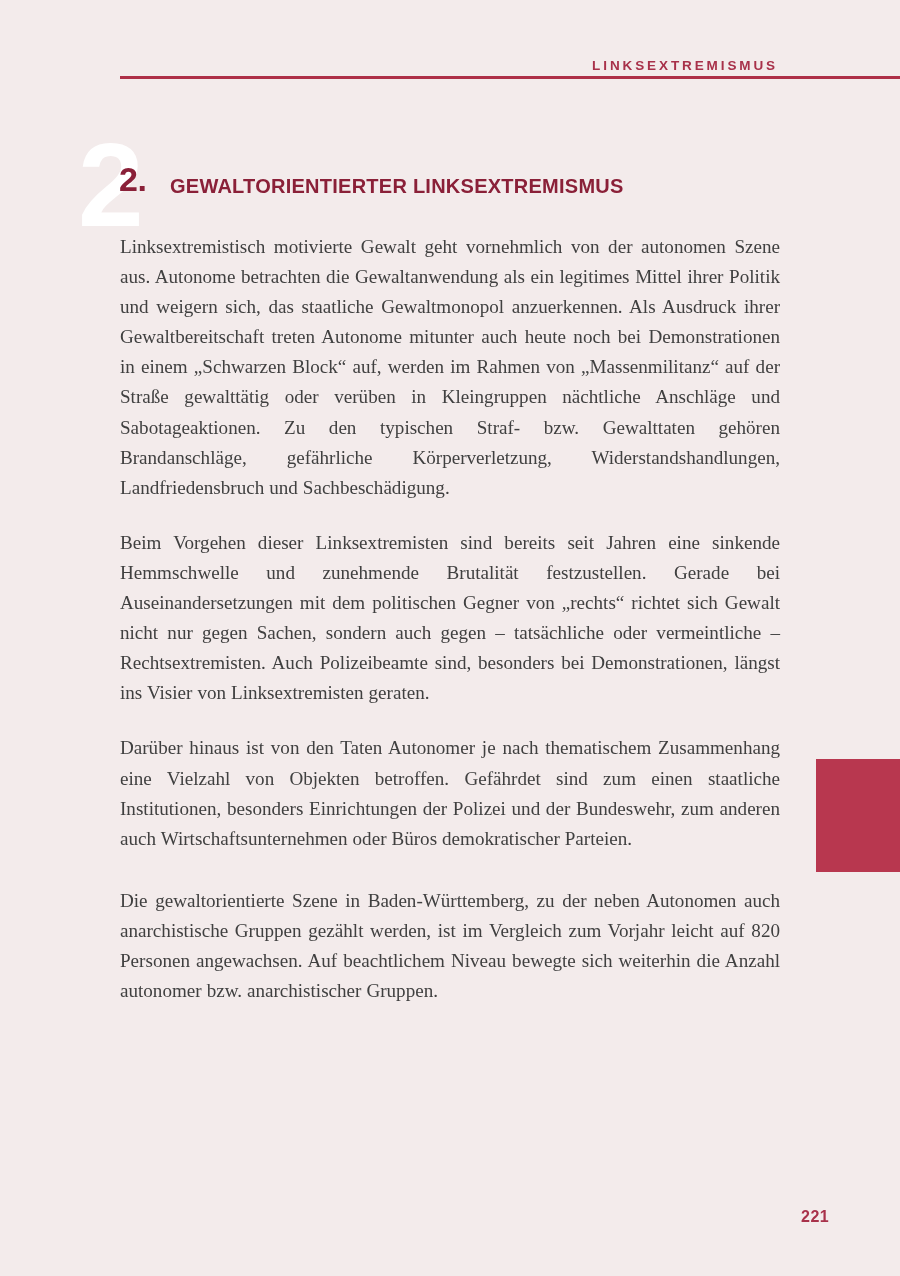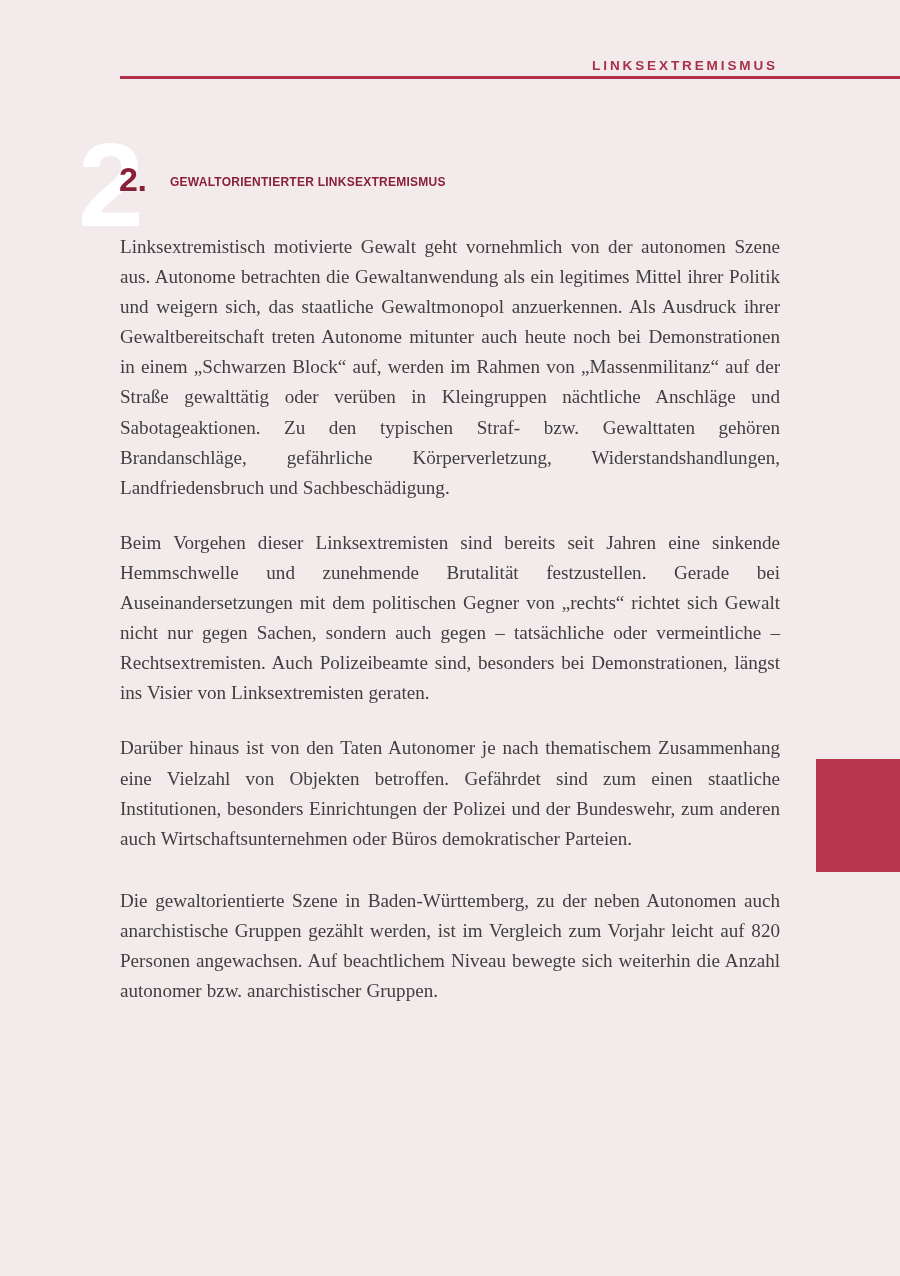--- a/index.html
+++ b/index.html
@@ -83,21 +83,21 @@
     line-height: 34px;
     color: #8a2038;
     letter-spacing: -0.5px;
   }
   .section-title {
     position: absolute;
     left: 170px;
     top: 39px;
     font-family: "Liberation Sans", "DejaVu Sans", sans-serif;
     font-weight: bold;
-    font-size: 12px;
+    font-size: 20px;
     letter-spacing: 0.25px;
     color: #8a2038;
     white-space: nowrap;
   }
 
   
   .body-copy {
     position: absolute;
     left: 120px;
     top: 232px;
@@ -164,14 +164,17 @@
 
   <div class="body-copy">
     <p>Linksextremistisch motivierte Gewalt geht vornehmlich von der autonomen Szene aus. Autonome betrachten die Gewaltanwendung als ein legitimes Mittel ihrer Politik und weigern sich, das staatliche Gewaltmonopol anzuerkennen. Als Ausdruck ihrer Gewaltbereitschaft treten Autonome mitunter auch heute noch bei Demonstrationen in einem „Schwarzen Block“ auf, werden im Rahmen von „Massenmilitanz“ auf der Straße gewalttätig oder verüben in Kleingruppen nächtliche Anschläge und Sabotageaktionen. Zu den typischen Straf- bzw. Gewalttaten gehören Brandanschläge, gefährliche Körperverletzung, Widerstandshandlungen, Landfriedensbruch und Sachbeschädigung.</p>
     <p>Beim Vorgehen dieser Linksextremisten sind bereits seit Jahren eine sinkende Hemmschwelle und zunehmende Brutalität festzustellen. Gerade bei Auseinandersetzungen mit dem politischen Gegner von „rechts“ richtet sich Gewalt nicht nur gegen Sachen, sondern auch gegen – tatsächliche oder vermeintliche – Rechtsextremisten. Auch Polizeibeamte sind, besonders bei Demonstrationen, längst ins Visier von Linksextremisten geraten.</p>
     <p>Darüber hinaus ist von den Taten Autonomer je nach thematischem Zusammenhang eine Vielzahl von Objekten betroffen. Gefährdet sind zum einen staatliche Institutionen, besonders Einrichtungen der Polizei und der Bundeswehr, zum anderen auch Wirtschaftsunternehmen oder Büros demokratischer Parteien.</p>
     <p>Die gewaltorientierte Szene in Baden-Württemberg, zu der neben Autonomen auch anarchistische Gruppen gezählt werden, ist im Vergleich zum Vorjahr leicht auf 820 Personen angewachsen. Auf beachtlichem Niveau bewegte sich weiterhin die Anzahl autonomer bzw. anarchistischer Gruppen.</p>
   </div>
 
   <div class="edge-tab"></div>
 
+  <div class="folio">
+    <span class="num">221</span>
+  </div>
 
 </div>
 
 </body></html>

